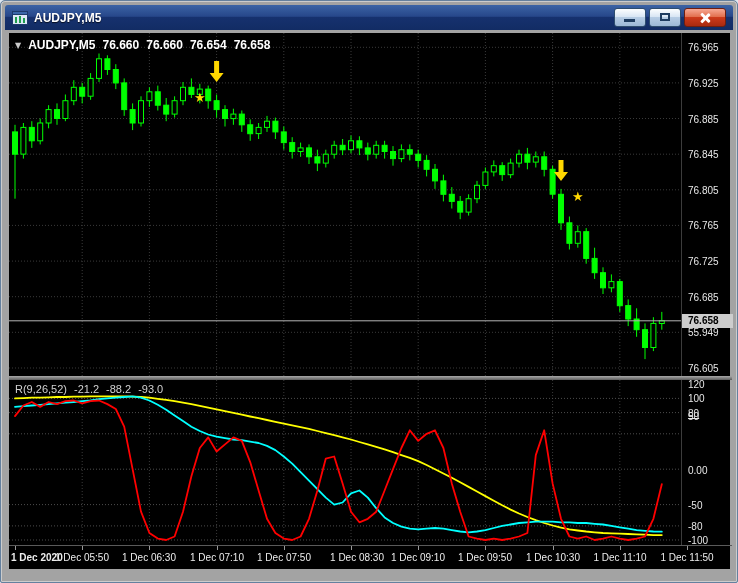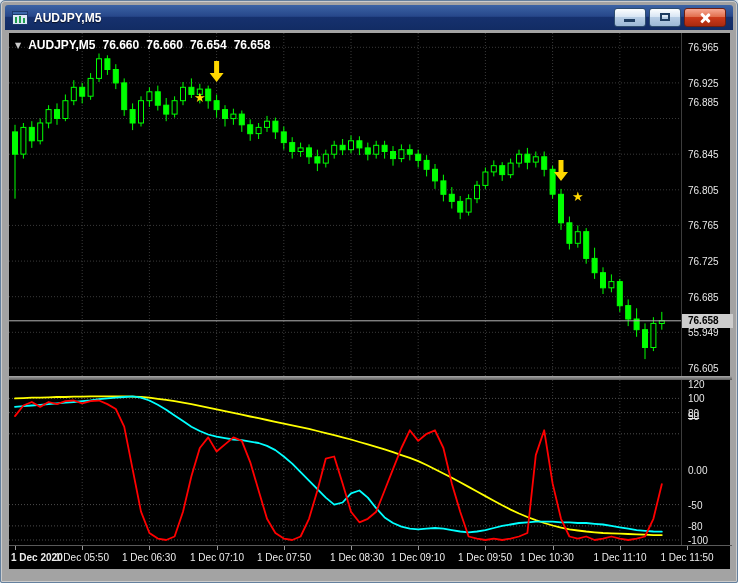--- a/index.html
+++ b/index.html
@@ -272,21 +272,21 @@
             <text x="568.8" y="167.9" text-anchor="middle" font-size="13" fill="#ffd700" class="star">★</text>
           </g>
         </svg>
       <div class="chart-header">
         <span class="tri">▼</span><span>AUDJPY,M5</span><span>76.660</span><span>76.660</span><span>76.654</span><span>76.658</span>
       </div>
       <div class="scale-col" id="scale-main">
         <div class="price-badge" id="price-badge" style="top: 281px;">76.658</div>
       <div class="ptick" style="top: 9px;">76.965</div>
           <div class="ptick" style="top: 45px;">76.925</div>
-          <div class="ptick" style="top: 64px;">76.885</div>
+          <div class="ptick" style="top: 81px;">76.885</div>
           <div class="ptick" style="top: 116px;">76.845</div>
           <div class="ptick" style="top: 152px;">76.805</div>
           <div class="ptick" style="top: 187px;">76.765</div>
           <div class="ptick" style="top: 223px;">76.725</div>
           <div class="ptick" style="top: 259px;">76.685</div>
           <div class="ptick" style="top: 294px;">55.949</div>
           <div class="ptick" style="top: 330px;">76.605</div>
         </div>
     </div>
 
@@ -311,20 +311,23 @@
             <line x1="0" y1="124.6" x2="672" y2="124.6" class="level"></line>
             <line x1="0" y1="145.9" x2="672" y2="145.9" class="level"></line>
             <line x1="0" y1="160.0" x2="672" y2="160.0" class="level"></line>
           </g>
           <g>
             <polyline points="6.0,18.4 14.4,18.1 22.8,17.7 31.2,17.7 39.6,17.3 48.0,17.0 56.4,17.0 64.8,16.6 73.2,16.6 81.6,16.3 90.0,16.3 98.4,16.3 106.8,16.3 115.2,16.3 123.6,16.6 132.0,17.0 140.4,17.7 148.8,18.8 157.2,19.8 165.6,21.2 174.0,22.7 182.4,24.1 190.8,25.8 199.2,27.6 207.6,29.4 216.0,31.2 224.4,32.9 232.8,34.7 241.2,36.5 249.6,38.2 258.0,40.0 266.4,41.8 274.8,43.6 283.2,45.3 291.6,47.1 300.0,48.9 308.4,51.0 316.8,53.1 325.2,55.2 333.6,57.4 342.0,59.5 350.4,62.0 358.8,64.4 367.2,66.9 375.6,69.4 384.0,72.2 392.4,75.1 400.8,77.9 409.2,81.1 417.6,85.0 426.0,89.2 434.4,93.5 442.8,97.7 451.2,102.3 459.6,106.9 468.0,111.5 476.4,116.1 484.8,120.7 493.2,125.3 501.6,129.6 510.0,133.5 518.4,137.0 526.8,140.2 535.2,143.0 543.6,145.5 552.0,147.7 560.4,149.4 568.8,150.5 577.2,151.5 585.6,152.3 594.0,153.0 602.4,153.3 610.8,153.7 619.2,154.0 627.6,154.4 636.0,154.7 644.4,155.1 652.8,155.1" class="iline" stroke="#ffff00"></polyline>
             <polyline points="6.0,26.9 14.4,26.2 22.8,25.5 31.2,24.8 39.6,24.1 48.0,23.4 56.4,22.7 64.8,22.0 73.2,21.2 81.6,20.5 90.0,19.1 98.4,18.4 106.8,17.7 115.2,17.0 123.6,16.3 132.0,17.7 140.4,20.5 148.8,24.8 157.2,29.7 165.6,35.4 174.0,41.1 182.4,46.7 190.8,51.0 199.2,54.5 207.6,56.7 216.0,58.1 224.4,59.5 232.8,60.2 241.2,61.6 249.6,63.0 258.0,65.9 266.4,70.1 274.8,76.5 283.2,83.6 291.6,92.1 300.0,100.6 308.4,109.1 316.8,117.6 325.2,124.6 333.6,122.5 342.0,113.3 350.4,110.5 358.8,117.6 367.2,128.2 375.6,137.4 384.0,143.0 392.4,146.6 400.8,148.7 409.2,149.4 417.6,148.7 426.0,148.0 434.4,148.7 442.8,150.1 451.2,151.5 459.6,152.3 468.0,151.5 476.4,150.1 484.8,148.0 493.2,145.9 501.6,144.5 510.0,143.0 518.4,142.3 526.8,141.6 535.2,141.6 543.6,141.6 552.0,142.3 560.4,142.3 568.8,143.0 577.2,143.0 585.6,143.8 594.0,144.5 602.4,145.9 610.8,147.3 619.2,148.7 627.6,150.1 636.0,150.8 644.4,151.5 652.8,151.7" class="iline" stroke="#00ffff"></polyline>
             <polyline points="6.0,36.1 14.4,25.5 22.8,22.0 31.2,26.9 39.6,22.0 48.0,24.1 56.4,21.2 64.8,20.5 73.2,23.4 81.6,21.2 90.0,20.5 98.4,24.1 106.8,29.0 115.2,46.7 123.6,89.2 132.0,131.7 140.4,153.0 148.8,158.6 157.2,160.0 165.6,156.5 174.0,131.7 182.4,96.3 190.8,68.0 199.2,57.4 207.6,71.5 216.0,64.4 224.4,57.4 232.8,60.9 241.2,82.1 249.6,110.5 258.0,138.8 266.4,153.0 274.8,158.6 283.2,160.0 291.6,156.5 300.0,138.8 308.4,110.5 316.8,78.6 325.2,76.5 333.6,103.4 342.0,131.7 350.4,142.3 358.8,138.8 367.2,131.7 375.6,110.5 384.0,89.2 392.4,68.0 400.8,50.3 409.2,60.9 417.6,53.8 426.0,50.3 434.4,68.0 442.8,103.4 451.2,131.7 459.6,156.5 468.0,158.6 476.4,160.0 484.8,158.6 493.2,160.0 501.6,158.6 510.0,156.5 518.4,153.0 526.8,75.1 535.2,50.3 543.6,103.4 552.0,138.8 560.4,156.5 568.8,158.6 577.2,156.5 585.6,160.0 594.0,158.6 602.4,156.5 610.8,158.6 619.2,160.0 627.6,158.6 636.0,156.5 644.4,138.8 652.8,104.2" class="iline" stroke="#ff0000"></polyline>
           </g>
         </svg>
+      <div class="ind-header">
+        <span>R(9,26,52)</span><span>-21.2</span><span>-88.2</span><span>-93.0</span>
+      </div>
       <div class="scale-col" id="scale-ind">
           <div class="ptick" style="top: -1px;">120</div>
           <div class="ptick" style="top: 13px;">100</div>
           <div class="ptick" style="top: 28px; text-decoration: underline;">80</div>
           <div class="ptick" style="top: 31px;">50</div>
           <div class="ptick" style="top: 85px;">0.00</div>
           <div class="ptick" style="top: 120px;">-50</div>
           <div class="ptick" style="top: 141px;">-80</div>
           <div class="ptick" style="top: 155px;">-100</div>
         </div>
@@ -342,21 +345,21 @@
         <div class="axis-label" style="left: 175px; width: 66px; text-align: center;">1 Dec 07:10</div>
         <div class="axis-tick" style="left: 275px;"></div>
         <div class="axis-label" style="left: 242px; width: 66px; text-align: center;">1 Dec 07:50</div>
         <div class="axis-tick" style="left: 342px;"></div>
         <div class="axis-label" style="left: 309px; width: 66px; text-align: right;">1 Dec 08:30</div>
         <div class="axis-tick" style="left: 409px;"></div>
         <div class="axis-label" style="left: 376px; width: 66px; text-align: center;">1 Dec 09:10</div>
         <div class="axis-tick" style="left: 476px;"></div>
         <div class="axis-label" style="left: 443px; width: 66px; text-align: center;">1 Dec 09:50</div>
         <div class="axis-tick" style="left: 544px;"></div>
-        <div class="axis-label" style="left: 511px; width: 66px; text-align: left;">1 Dec 10:30</div>
+        <div class="axis-label" style="left: 511px; width: 66px; text-align: center;">1 Dec 10:30</div>
         <div class="axis-tick" style="left: 611px;"></div>
         <div class="axis-label" style="left: 578px; width: 66px; text-align: center;">1 Dec 11:10</div>
         <div class="axis-tick" style="left: 678px;"></div>
         <div class="axis-label" style="left: 645px; width: 66px; text-align: center;">1 Dec 11:50</div>
       </div>
 
   </div>
 </div>
 
 </body></html>

